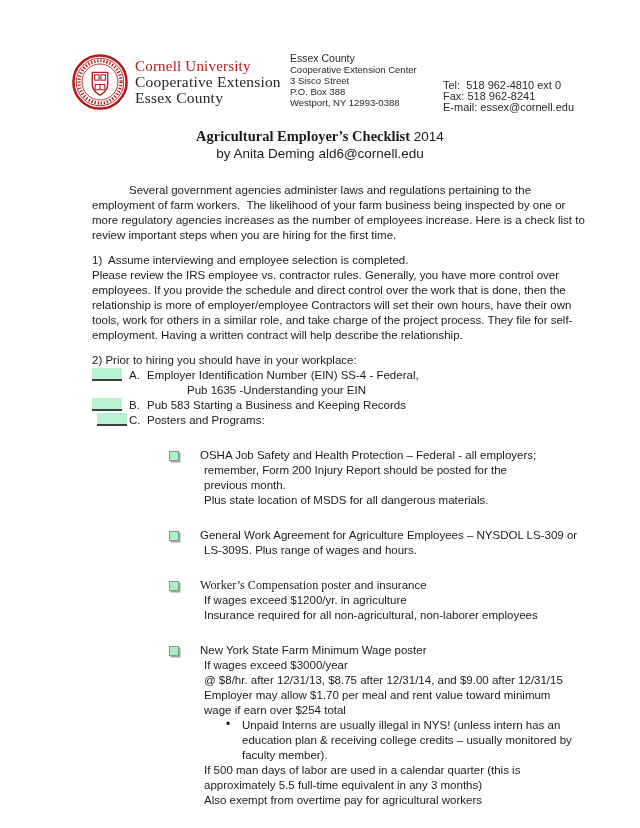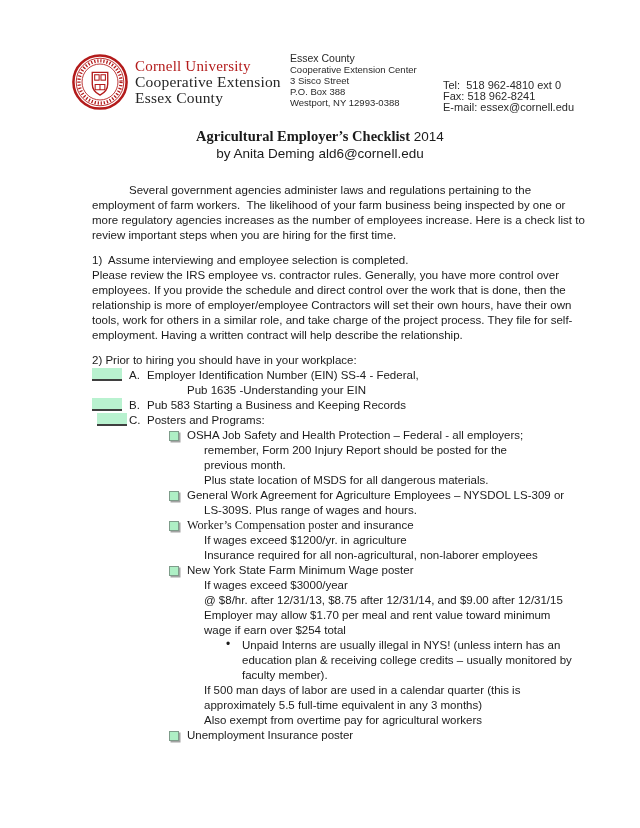--- a/index.html
+++ b/index.html
@@ -44,21 +44,21 @@
     display:inline-block;width:30px;height:11px;
     background:#b9f2d0;border-bottom:2px solid #3f3f3f;
     vertical-align:-2px;margin-right:7px;
   }
   .blank.shift{margin-left:5px;margin-right:2px;}
   .letter{display:inline-block;width:18px;}
   .blank-sub{margin-left:95px;}
 
   
   .checklist{margin-left:77px;}
-  .item-main{position:relative;padding-left:18px;}
+  .item-main{position:relative;padding-left:31px;margin-top:20px;}
   .cb{
     position:absolute;left:0;top:3px;
     width:8px;height:8px;
     background:#aeefc5;border:1px solid #7e9c8a;
     box-shadow:1.5px 1.5px 0 #a3a3a3;
   }
   .sub{margin-left:35px;}
   .serif-part{font-family:"Liberation Serif",serif;font-size:12.2px;}
   .bullet-line{position:relative;margin-left:53px;padding-left:20px;}
   .bullet{position:absolute;left:4px;top:-1px;font-size:12px;}

